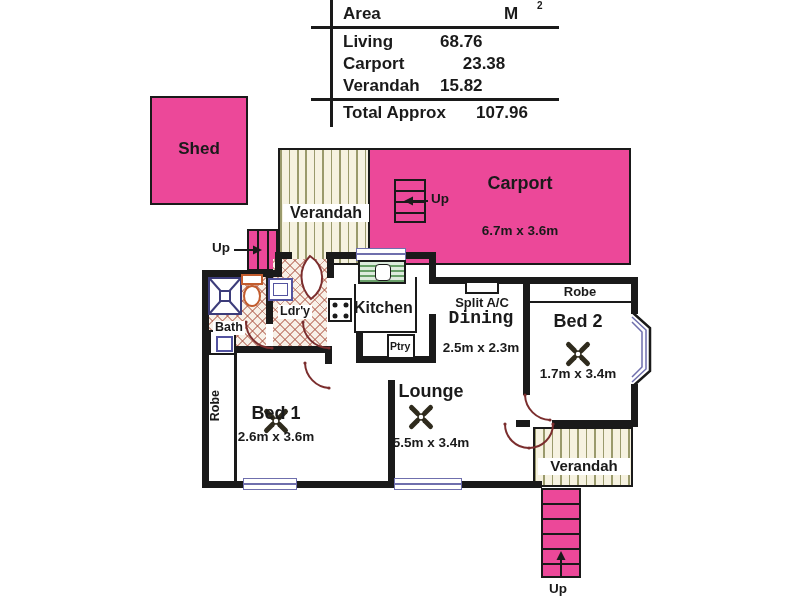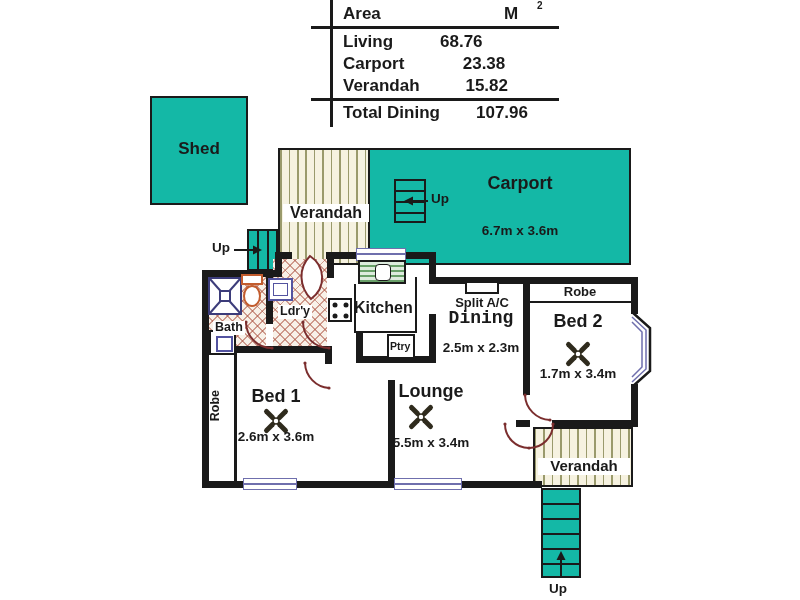--- a/index.html
+++ b/index.html
@@ -3,21 +3,21 @@
 <meta charset="utf-8">
 <style>
   html,body{margin:0;padding:0;background:#fff;}
   #canvas{position:relative;width:800px;height:600px;background:#ffffff;overflow:hidden;
           font-family:"Liberation Sans",sans-serif;color:#1a1a1a;}
   .abs{position:absolute;}
   .wall{position:absolute;background:#1a1a1a;}
   .thinline{position:absolute;background:#1a1a1a;}
   .lbl{position:absolute;font-weight:bold;color:#1a1a1a;white-space:nowrap;line-height:1.1;}
   .ctr{text-align:center;}
-  .box{position:absolute;background:#14b8a6;border:2px solid #1a1a1a;box-sizing:border-box;}
+  .box{position:absolute;background:#ec4899;border:2px solid #1a1a1a;box-sizing:border-box;}
   .stripes{background-color:#f6f2e0;
            background-image:repeating-linear-gradient(90deg,#9a9a6c 0 1.5px,transparent 1.5px 8.5px);}
   .lattice{background-color:#f8f1e8;
            background-image:
              repeating-linear-gradient(45deg,rgba(173,85,68,.55) 0 1.3px,transparent 1.3px 7px),
              repeating-linear-gradient(-45deg,rgba(173,85,68,.55) 0 1.3px,transparent 1.3px 7px);}
   .window{position:absolute;box-sizing:border-box;border:1.5px solid #6f6fad;
           background:linear-gradient(to bottom,#fff 0 40%,#6f6fad 40% 58%,#fff 58% 100%);}
   .treads-h{background-image:repeating-linear-gradient(180deg,transparent 0 9px,#1a1a1a 9px 11px);}
   .treads-h2{background-image:repeating-linear-gradient(180deg,transparent 0 13px,#1a1a1a 13px 15px);}
@@ -35,22 +35,22 @@
     <div class="thinline" style="left:311px;top:98px;width:248px;height:3px;"></div>
     <div class="lbl" style="left:343px;top:5px;font-size:17px;">Area</div>
     <div class="lbl" style="left:504px;top:5px;font-size:17px;">M</div>
     <div class="lbl" style="left:537px;top:0;font-size:10px;">2</div>
 
     <div class="lbl" style="left:343px;top:33px;font-size:17px;">Living</div>
     <div class="lbl ctr" style="left:440px;top:33px;width:88px;text-align:left;font-size:17px;">68.76</div>
     <div class="lbl" style="left:343px;top:55px;font-size:17px;">Carport</div>
     <div class="lbl ctr" style="left:440px;top:55px;width:88px;font-size:17px;">23.38</div>
     <div class="lbl" style="left:343px;top:77px;font-size:17px;">Verandah</div>
-    <div class="lbl ctr" style="left:420px;top:77px;width:88px;text-align:right;font-size:17px;">15.82</div>
-    <div class="lbl" style="left:343px;top:104px;font-size:17px;">Total Dining</div>
+    <div class="lbl ctr" style="left:440px;top:77px;width:88px;text-align:left;font-size:17px;">15.82</div>
+    <div class="lbl" style="left:343px;top:104px;font-size:17px;">Total Approx</div>
     <div class="lbl ctr" style="left:440px;top:104px;width:88px;text-align:right;font-size:17px;">107.96</div>
   </div>
 
   <div class="box" style="left:150px;top:96px;width:98px;height:109px;border-width:2.5px;">
     <div class="lbl" style="left:0;top:42px;width:94px;text-align:center;font-size:17px;">Shed</div>
   </div>
 
   <div class="box stripes" style="left:278px;top:148px;width:92px;height:117px;"></div>
   <div class="box" style="left:368px;top:148px;width:263px;height:117px;"></div>
   <div class="lbl whitebg" style="left:283px;top:204px;width:82px;text-align:center;font-size:16px;">Verandah</div>
@@ -211,21 +211,21 @@
   <div class="lbl whitebg" style="left:278px;top:305px;font-size:12.5px;">Ldr'y</div>
   <div class="lbl" style="left:354px;top:299px;font-size:16px;">Kitchen</div>
 
   <div class="lbl ctr" style="left:432px;top:296px;width:100px;font-size:13px;">Split A/C</div>
   <div class="lbl ctr" style="left:431px;top:309px;width:100px;font-size:18px;font-family:Liberation Mono, monospace;">Dining</div>
   <div class="lbl ctr" style="left:431px;top:341px;width:100px;font-size:13.5px;">2.5m x 2.3m</div>
 
   <div class="lbl ctr" style="left:528px;top:312px;width:100px;font-size:18px;">Bed 2</div>
   <div class="lbl ctr" style="left:528px;top:367px;width:100px;font-size:13.5px;">1.7m x 3.4m</div>
 
-  <div class="lbl ctr" style="left:226px;top:387px;width:100px;font-size:18px;text-align:center;">Bed 1</div>
+  <div class="lbl ctr" style="left:226px;top:404px;width:100px;font-size:18px;text-align:center;">Bed 1</div>
   <div class="lbl ctr" style="left:226px;top:430px;width:100px;font-size:13.5px;">2.6m x 3.6m</div>
 
   <div class="lbl ctr" style="left:381px;top:382px;width:100px;font-size:18px;">Lounge</div>
   <div class="lbl ctr" style="left:381px;top:436px;width:100px;font-size:13.5px;">5.5m x 3.4m</div>
 
   <div class="lbl whitebg" style="left:538px;top:458px;width:88px;text-align:center;font-size:15px;">Verandah</div>
 
 </div>
 
 </body></html>

